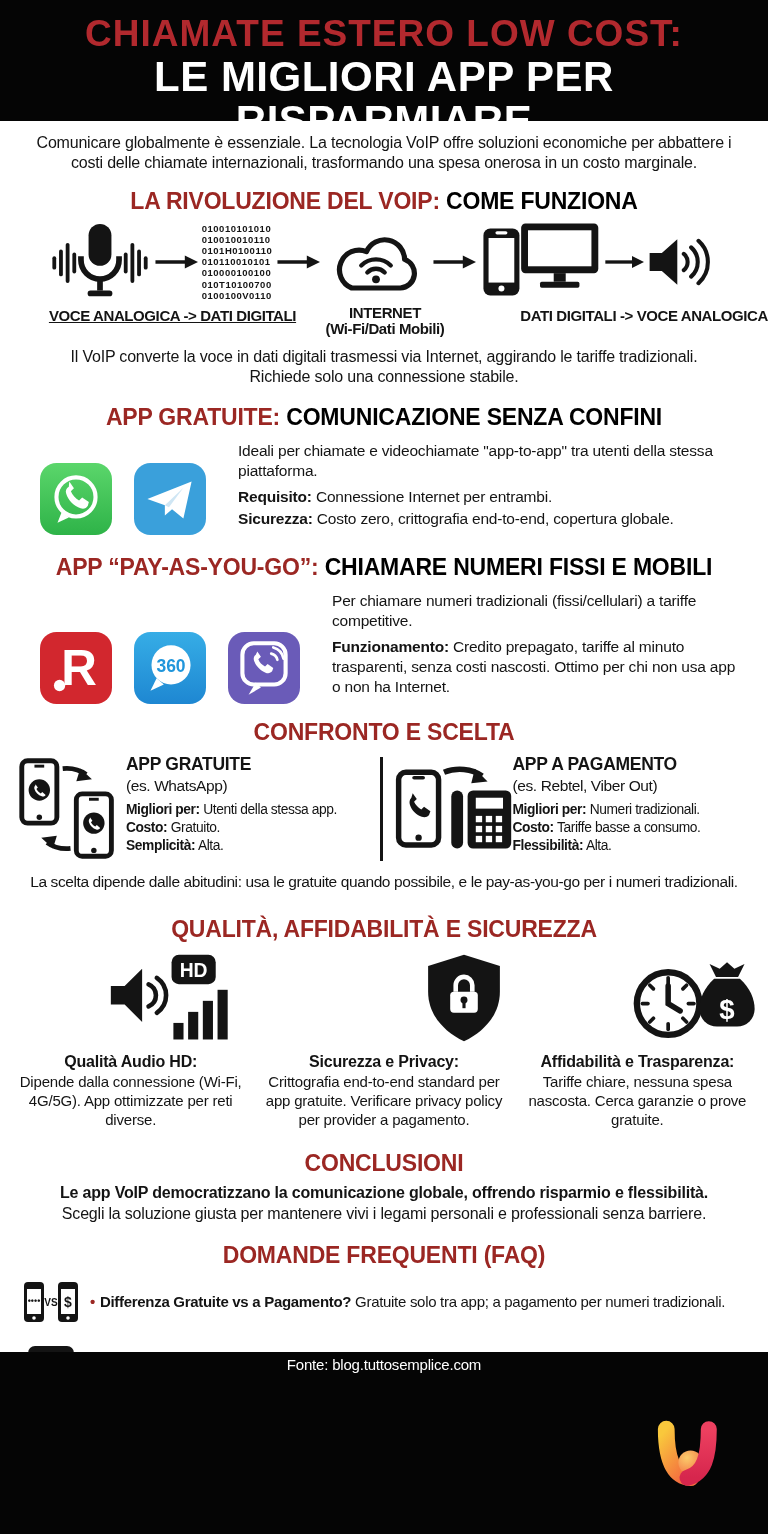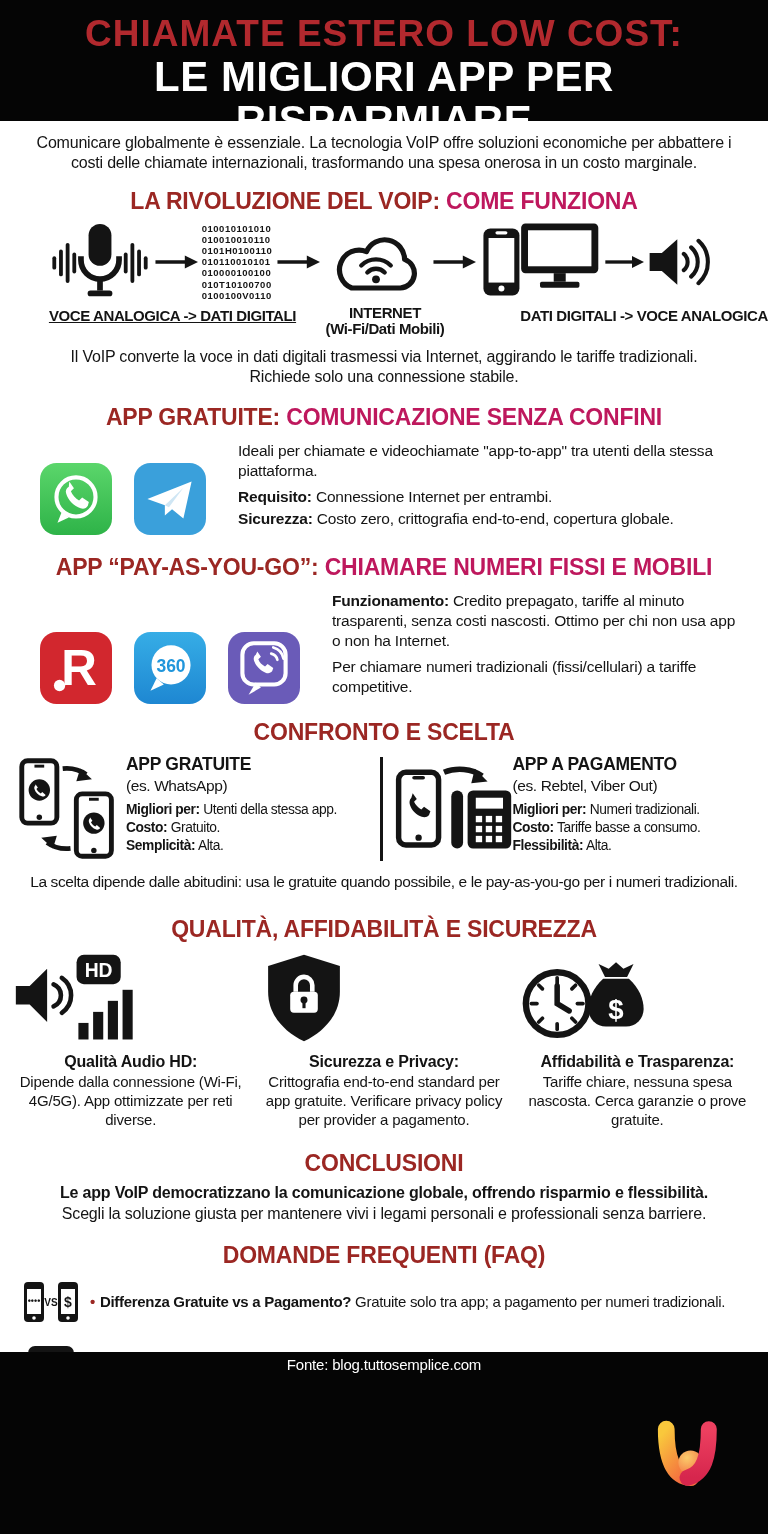--- a/index.html
+++ b/index.html
@@ -8,21 +8,21 @@
   svg{display:block;}
 
   
   .hdr{background:#050505;height:121px;text-align:center;padding-top:14px;box-sizing:border-box;}
   .hdr .t1{color:#B2292E;font-size:37px;font-weight:bold;letter-spacing:1px;line-height:1.1;}
   .hdr .t2{color:#fff;font-size:42px;font-weight:bold;letter-spacing:.5px;line-height:1.05;}
 
   .intro{margin:12px 26px 0;text-align:center;font-size:16px;line-height:1.25;letter-spacing:-.2px;font-weight:500;}
 
   h2{margin:16px 0 0;text-align:center;font-size:23px;font-weight:bold;letter-spacing:-.2px;line-height:1.12;}
-  h2 .red{color:#9B2723;} h2 .blk{color:#be185d;}
+  h2 .red{color:#9B2723;} h2 .blk{color:#000000;}
 
   
   .diagram{margin-top:6px;display:flex;align-items:center;justify-content:center;gap:4px;padding:0 10px;}
   .binary{font-size:9.5px;font-weight:bold;line-height:1.18;letter-spacing:.5px;white-space:pre;text-align:left;}
   .voip-labels{position:relative;height:38px;margin-top:2px;font-weight:bold;font-size:15px;letter-spacing:-.4px;}
   .voip-labels .l{position:absolute;left:0;width:345px;text-align:center;top:2px;text-decoration:underline;}
   .voip-labels .c{position:absolute;left:300px;width:170px;text-align:center;top:0;line-height:1.1;}
   .voip-labels .r{position:absolute;right:0;width:330px;text-align:right;top:2px;}
   .caption{margin:4px 20px 0;text-align:center;font-size:16px;line-height:1.25;letter-spacing:-.2px;}
 
@@ -39,21 +39,21 @@
   .cdivider{width:3px;background:#141414;margin:4px 6px;}
   .ctxt{font-size:13.8px;line-height:1.32;letter-spacing:-.4px;}
   .ctxt .chead{font-size:17.5px;font-weight:bold;letter-spacing:-.3px;}
   .ctxt .csub{font-size:15.5px;margin-bottom:4px;}
   .ctxt p{margin:0;}
   .cfoot{margin:8px 14px 0;text-align:center;font-size:15.5px;letter-spacing:-.4px;}
 
   
   .qualrow{display:flex;margin:10px 8px 0;gap:8px;}
   .qcol{flex:1 1 0;text-align:center;}
-  .qcol .qicon{height:92px;display:flex;align-items:center;justify-content:flex-start;}
+  .qcol .qicon{height:92px;display:flex;align-items:center;justify-content:flex-end;}
   .qcol .qhead{font-weight:bold;font-size:16px;margin-top:8px;letter-spacing:-.2px;}
   .qcol .qtxt{font-size:15px;line-height:1.25;letter-spacing:-.2px;margin-top:2px;}
 
   
   .conc{margin:6px 22px 0;text-align:center;font-size:16px;line-height:1.3;letter-spacing:-.2px;}
   .conc .b{font-weight:bold;}
 
   
   .faq{margin:10px 18px 0;}
   .faqitem{display:flex;align-items:center;margin-bottom:9px;}
@@ -199,22 +199,22 @@
     </svg>
     <svg class="appicon" viewBox="0 0 70 70">
       <rect width="70" height="70" rx="16" fill="#6A5BB8"></rect>
       <rect x="14" y="11" width="42" height="40" rx="11" fill="none" stroke="#fff" stroke-width="4"></rect>
       <path d="M27,49 l-7,12 12,-7 z" fill="#fff"></path>
       <path d="M42,21 a8,8 0 0 1 6,6" stroke="#fff" stroke-width="2.6" fill="none" stroke-linecap="round"></path>
       <path d="M44,15 a14,14 0 0 1 10,11" stroke="#fff" stroke-width="2.6" fill="none" stroke-linecap="round"></path>
       <path d="M27,22 c-2,1.5 -2.5,4 -1.5,6.5 c2,5 6,9 11,11 c2.5,1 5,0.5 6.5,-1.5 l1,-3 -5.5,-4 -2.5,2.5 c-3,-1.5 -5.5,-4 -6.5,-7 l2.5,-2.5 -3.5,-5 z" fill="#fff"></path>
     </svg>
     <div class="txt">
+      <p>Per chiamare numeri tradizionali (fissi/cellulari) a tariffe competitive.</p>
       <p><b>Funzionamento:</b><span> Credito prepagato, tariffe al minuto trasparenti, senza costi nascosti. Ottimo per chi non usa app o non ha Internet.</span></p>
-      <p>Per chiamare numeri tradizionali (fissi/cellulari) a tariffe competitive.</p>
     </div>
   </div>
 
   <h2 style="margin-top:16px"><span class="red">CONFRONTO E SCELTA</span></h2>
 
   <div class="compare">
     <div class="ccol">
       <svg width="112" height="112" viewBox="0 0 115 115">
         <g fill="#fff" stroke="#141414" stroke-width="5">
           <rect x="8" y="8" width="36" height="64" rx="6"></rect>

